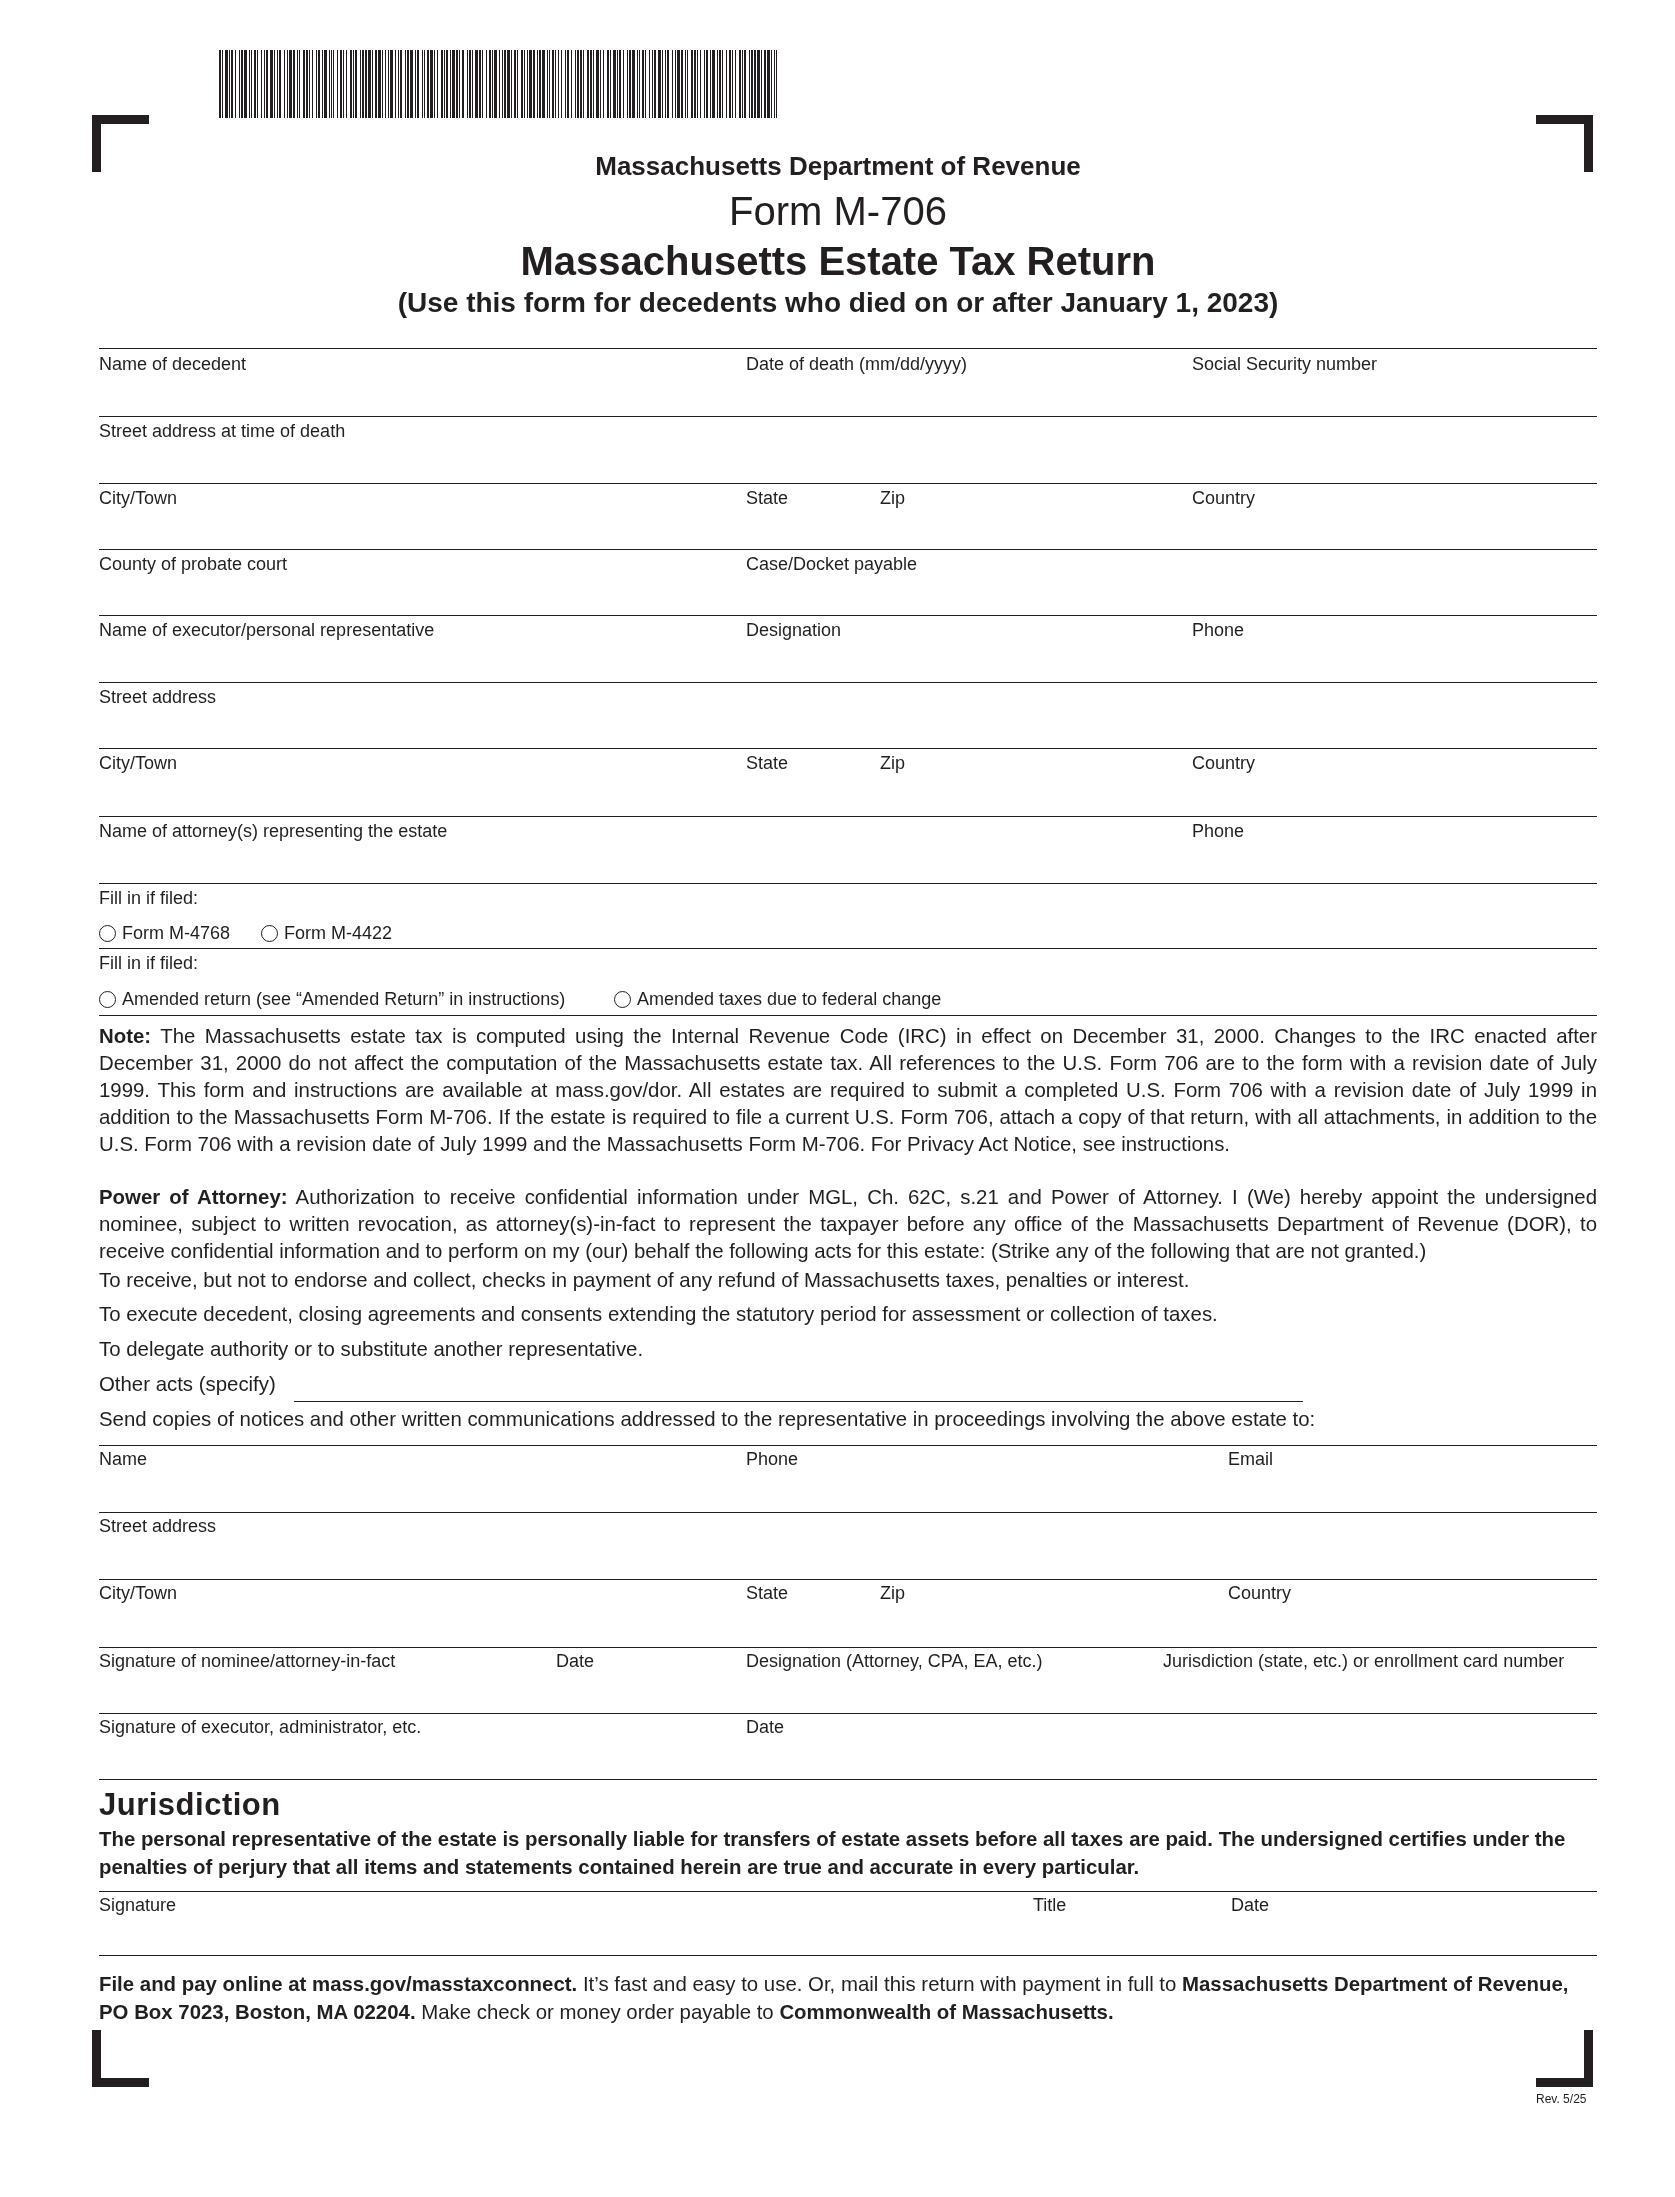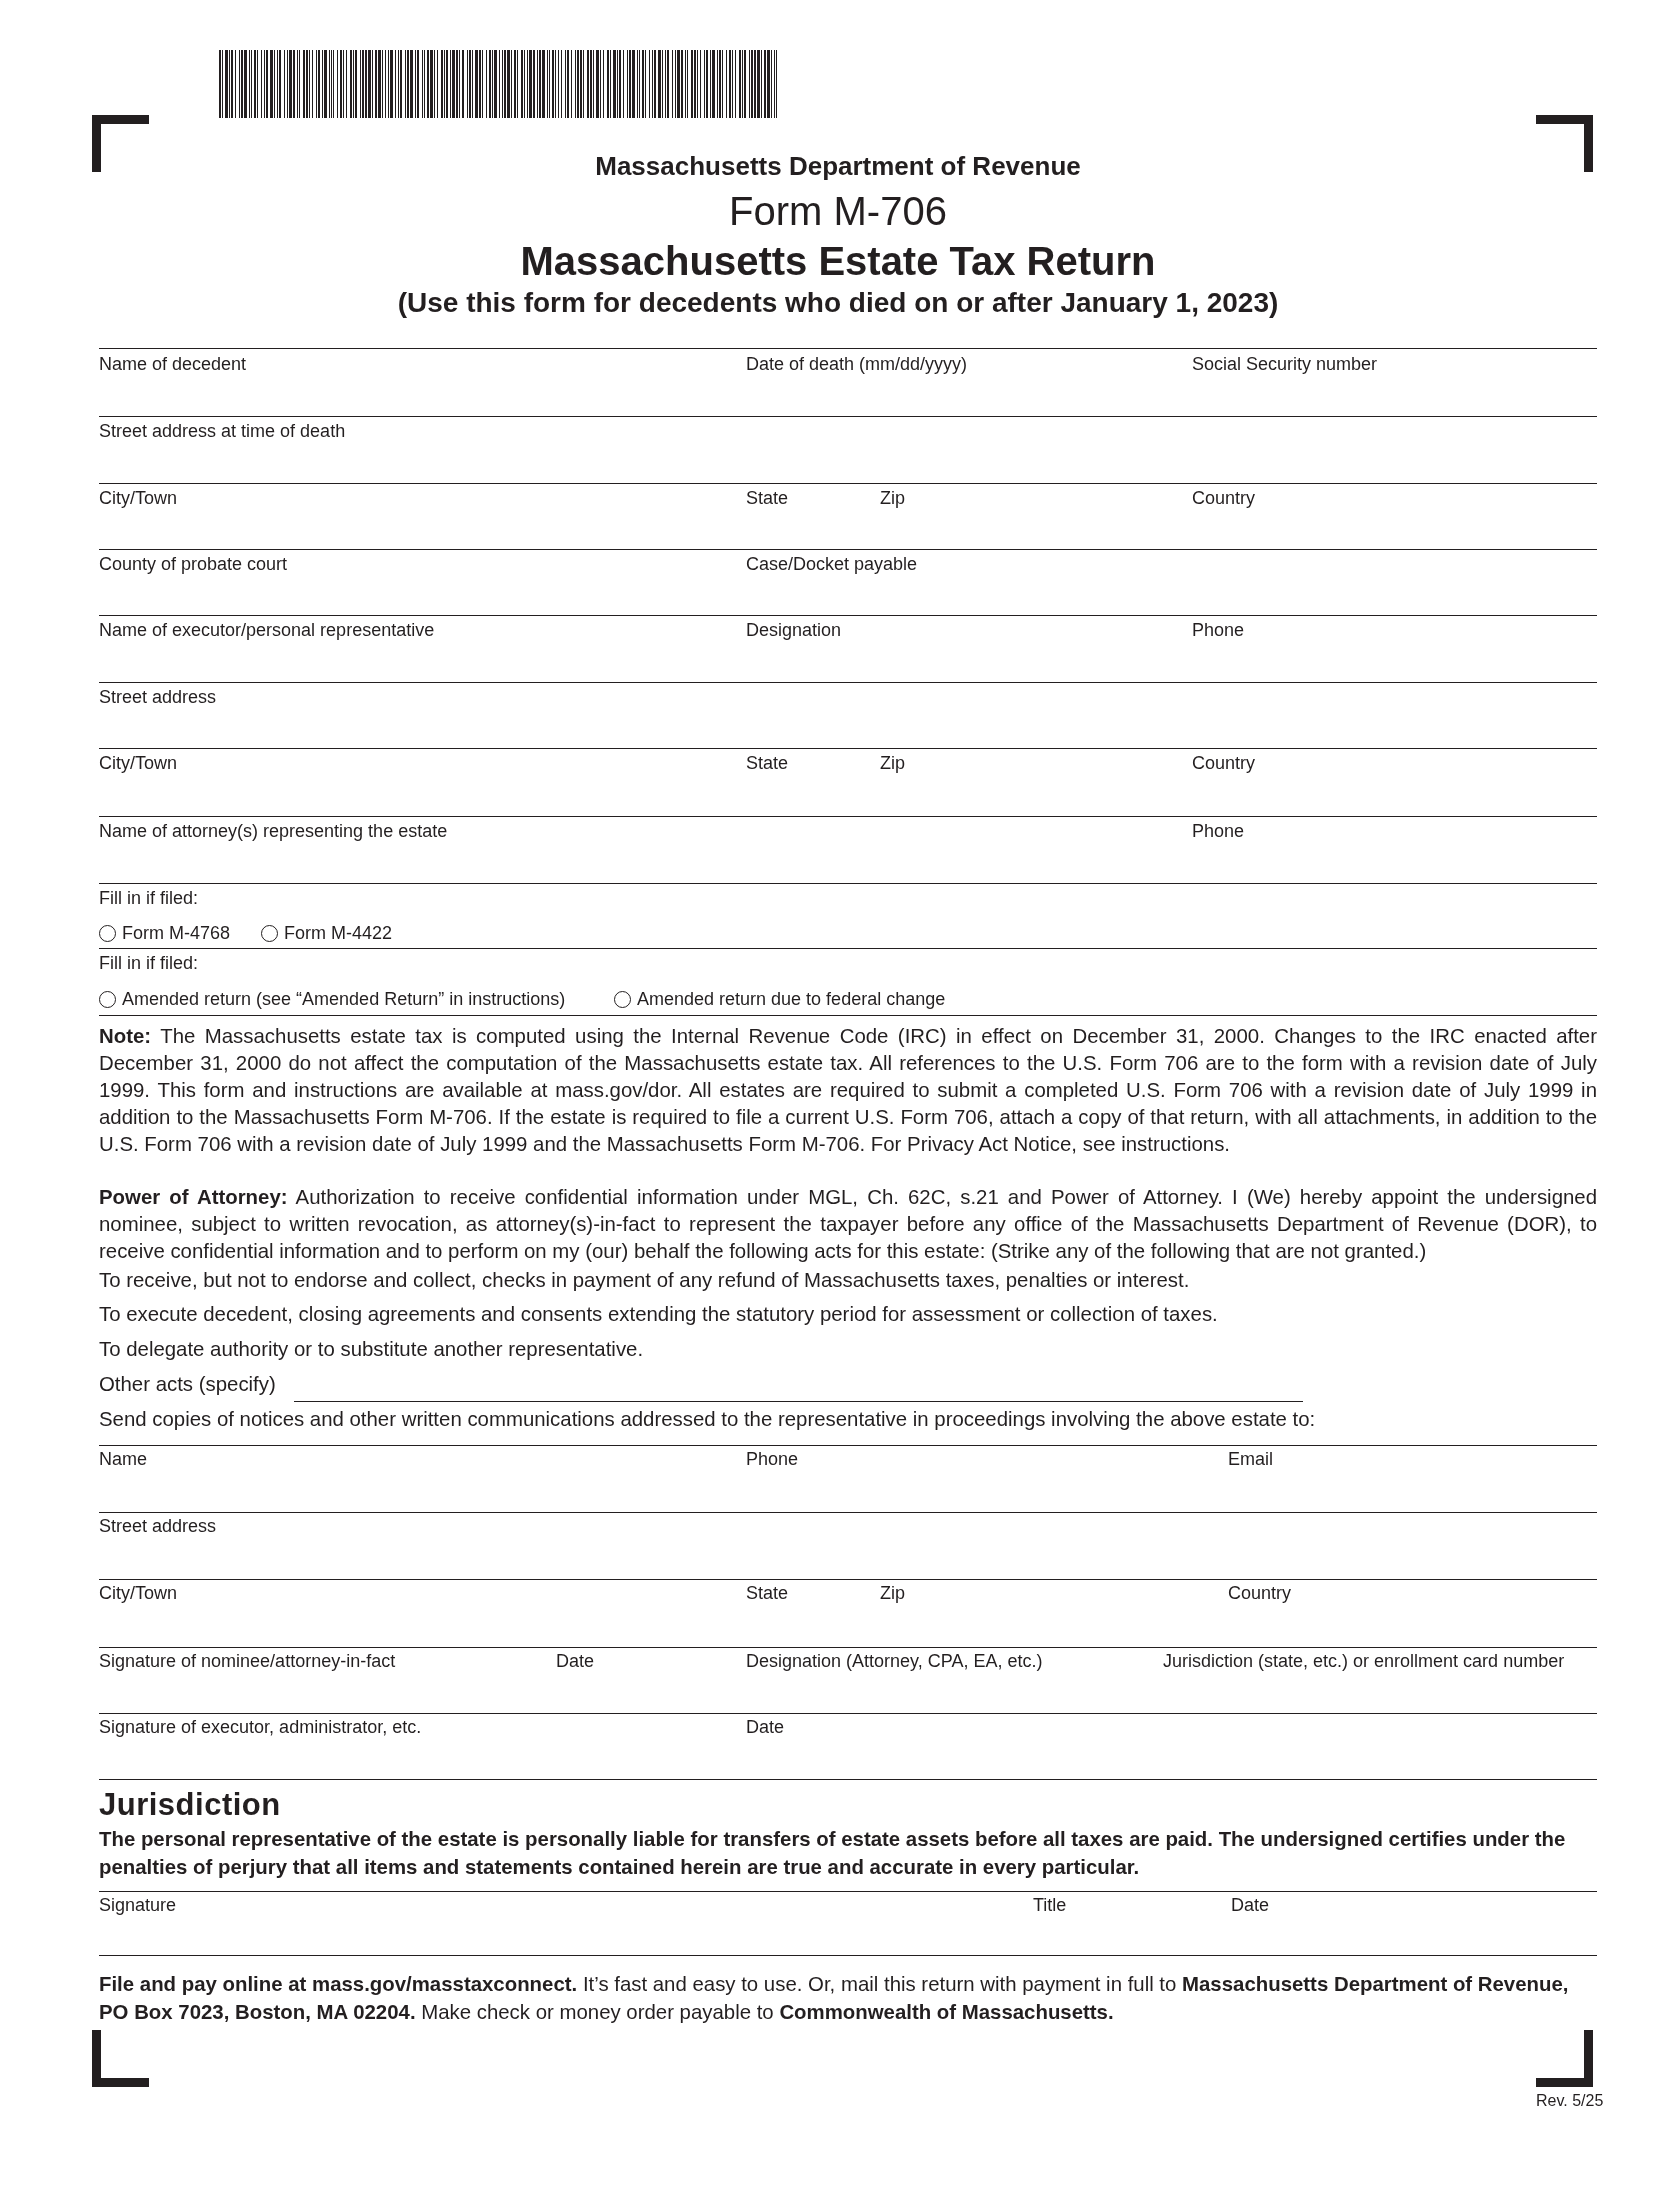--- a/index.html
+++ b/index.html
@@ -18,21 +18,21 @@
   .title{top:239px;font-size:40px;font-weight:bold;}
   .subtitle{top:287px;font-size:28px;font-weight:bold;}
   .rule{position:absolute;left:99px;width:1498px;height:0;border-top:1.6px solid #231f20;}
   .lbl{position:absolute;font-size:18px;white-space:nowrap;}
   .radio{display:inline-block;width:15px;height:15px;border:1.5px solid #231f20;border-radius:50%;vertical-align:-3px;margin-right:6px;}
   .para{position:absolute;left:99px;width:1498px;font-size:20.4px;line-height:27px;text-align:justify;}
   .line{position:absolute;left:99px;font-size:20.4px;white-space:nowrap;}
   .decl-title{position:absolute;left:99px;top:1787px;font-size:31px;font-weight:900;letter-spacing:0.5px;}
   .decl-text{position:absolute;left:99px;top:1825px;width:1498px;font-size:20.4px;line-height:28px;font-weight:bold;}
   .footer{position:absolute;left:99px;top:1970px;width:1498px;font-size:20.4px;line-height:28px;}
-  .rev{position:absolute;left:1536px;top:2092px;font-size:16px;}
+  .rev{position:absolute;left:1536px;top:2092px;font-size:12px;}
   .field-area{position:absolute;background:transparent;border:none;outline:none;}
   b{font-weight:bold;}
 </style>
 </head>
 <body>
 
 <div class="barcode" id="barcode">
     <span style="width: 2px; background: rgb(35, 31, 32);"></span>
     <span style="width: 1px; background: transparent;"></span>
     <span style="width: 1px; background: rgb(35, 31, 32);"></span>
@@ -452,21 +452,21 @@
 <input class="field-area" style="left: 1192px; top: 846px; width: 398px; height: 34px;">
 
 <div class="rule" style="top:883px"></div>
 <div class="lbl" style="left:99px;top:888px">Fill in if filed:</div>
 <div class="lbl" style="left:99px;top:923px"><span class="radio"></span><span>Form M-4768</span></div>
 <div class="lbl" style="left:261px;top:923px"><span class="radio"></span><span>Form M-4422</span></div>
 
 <div class="rule" style="top:948px"></div>
 <div class="lbl" style="left:99px;top:953px">Fill in if filed:</div>
 <div class="lbl" style="left:99px;top:989px"><span class="radio"></span><span>Amended return (see “Amended Return” in instructions)</span></div>
-<div class="lbl" style="left:614px;top:989px"><span class="radio"></span><span>Amended return due to federal change</span></div>
+<div class="lbl" style="left:614px;top:989px"><span class="radio"></span><span>Amended taxes due to federal change</span></div>
 
 <div class="rule" style="top:1015px"></div>
 
 <div class="para" style="top:1023px"><b>Note:</b><span> The Massachusetts estate tax is computed using the Internal Revenue Code (IRC) in effect on December 31, 2000. Changes to the IRC enacted after December 31, 2000 do not affect the computation of the Massachusetts estate tax. All references to the U.S. Form 706 are to the form with a revision date of July 1999. This form and instructions are available at mass.gov/dor. All estates are required to submit a completed U.S. Form 706 with a revision date of July 1999 in addition to the Massachusetts Form M-706. If the estate is required to file a current U.S. Form 706, attach a copy of that return, with all attachments, in addition to the U.S. Form 706 with a revision date of July 1999 and the Massachusetts Form M-706. For Privacy Act Notice, see instructions.</span></div>
 
 <div class="para" style="top:1184px"><b>Power of Attorney:</b><span> Authorization to receive confidential information under MGL, Ch. 62C, s.21 and Power of Attorney. I (We) hereby appoint the undersigned nominee, subject to written revocation, as attorney(s)-in-fact to represent the taxpayer before any office of the Massachusetts Department of Revenue (DOR), to receive confidential information and to perform on my (our) behalf the following acts for this estate: (Strike any of the following that are not granted.)</span></div>
 <div class="line" style="top:1269px">To receive, but not to endorse and collect, checks in payment of any refund of Massachusetts taxes, penalties or interest.</div>
 <div class="line" style="top:1303px">To execute decedent, closing agreements and consents extending the statutory period for assessment or collection of taxes.</div>
 <div class="line" style="top:1338px">To delegate authority or to substitute another representative.</div>
 <div class="line" style="top:1373px"><span>Other acts (specify)</span></div>

